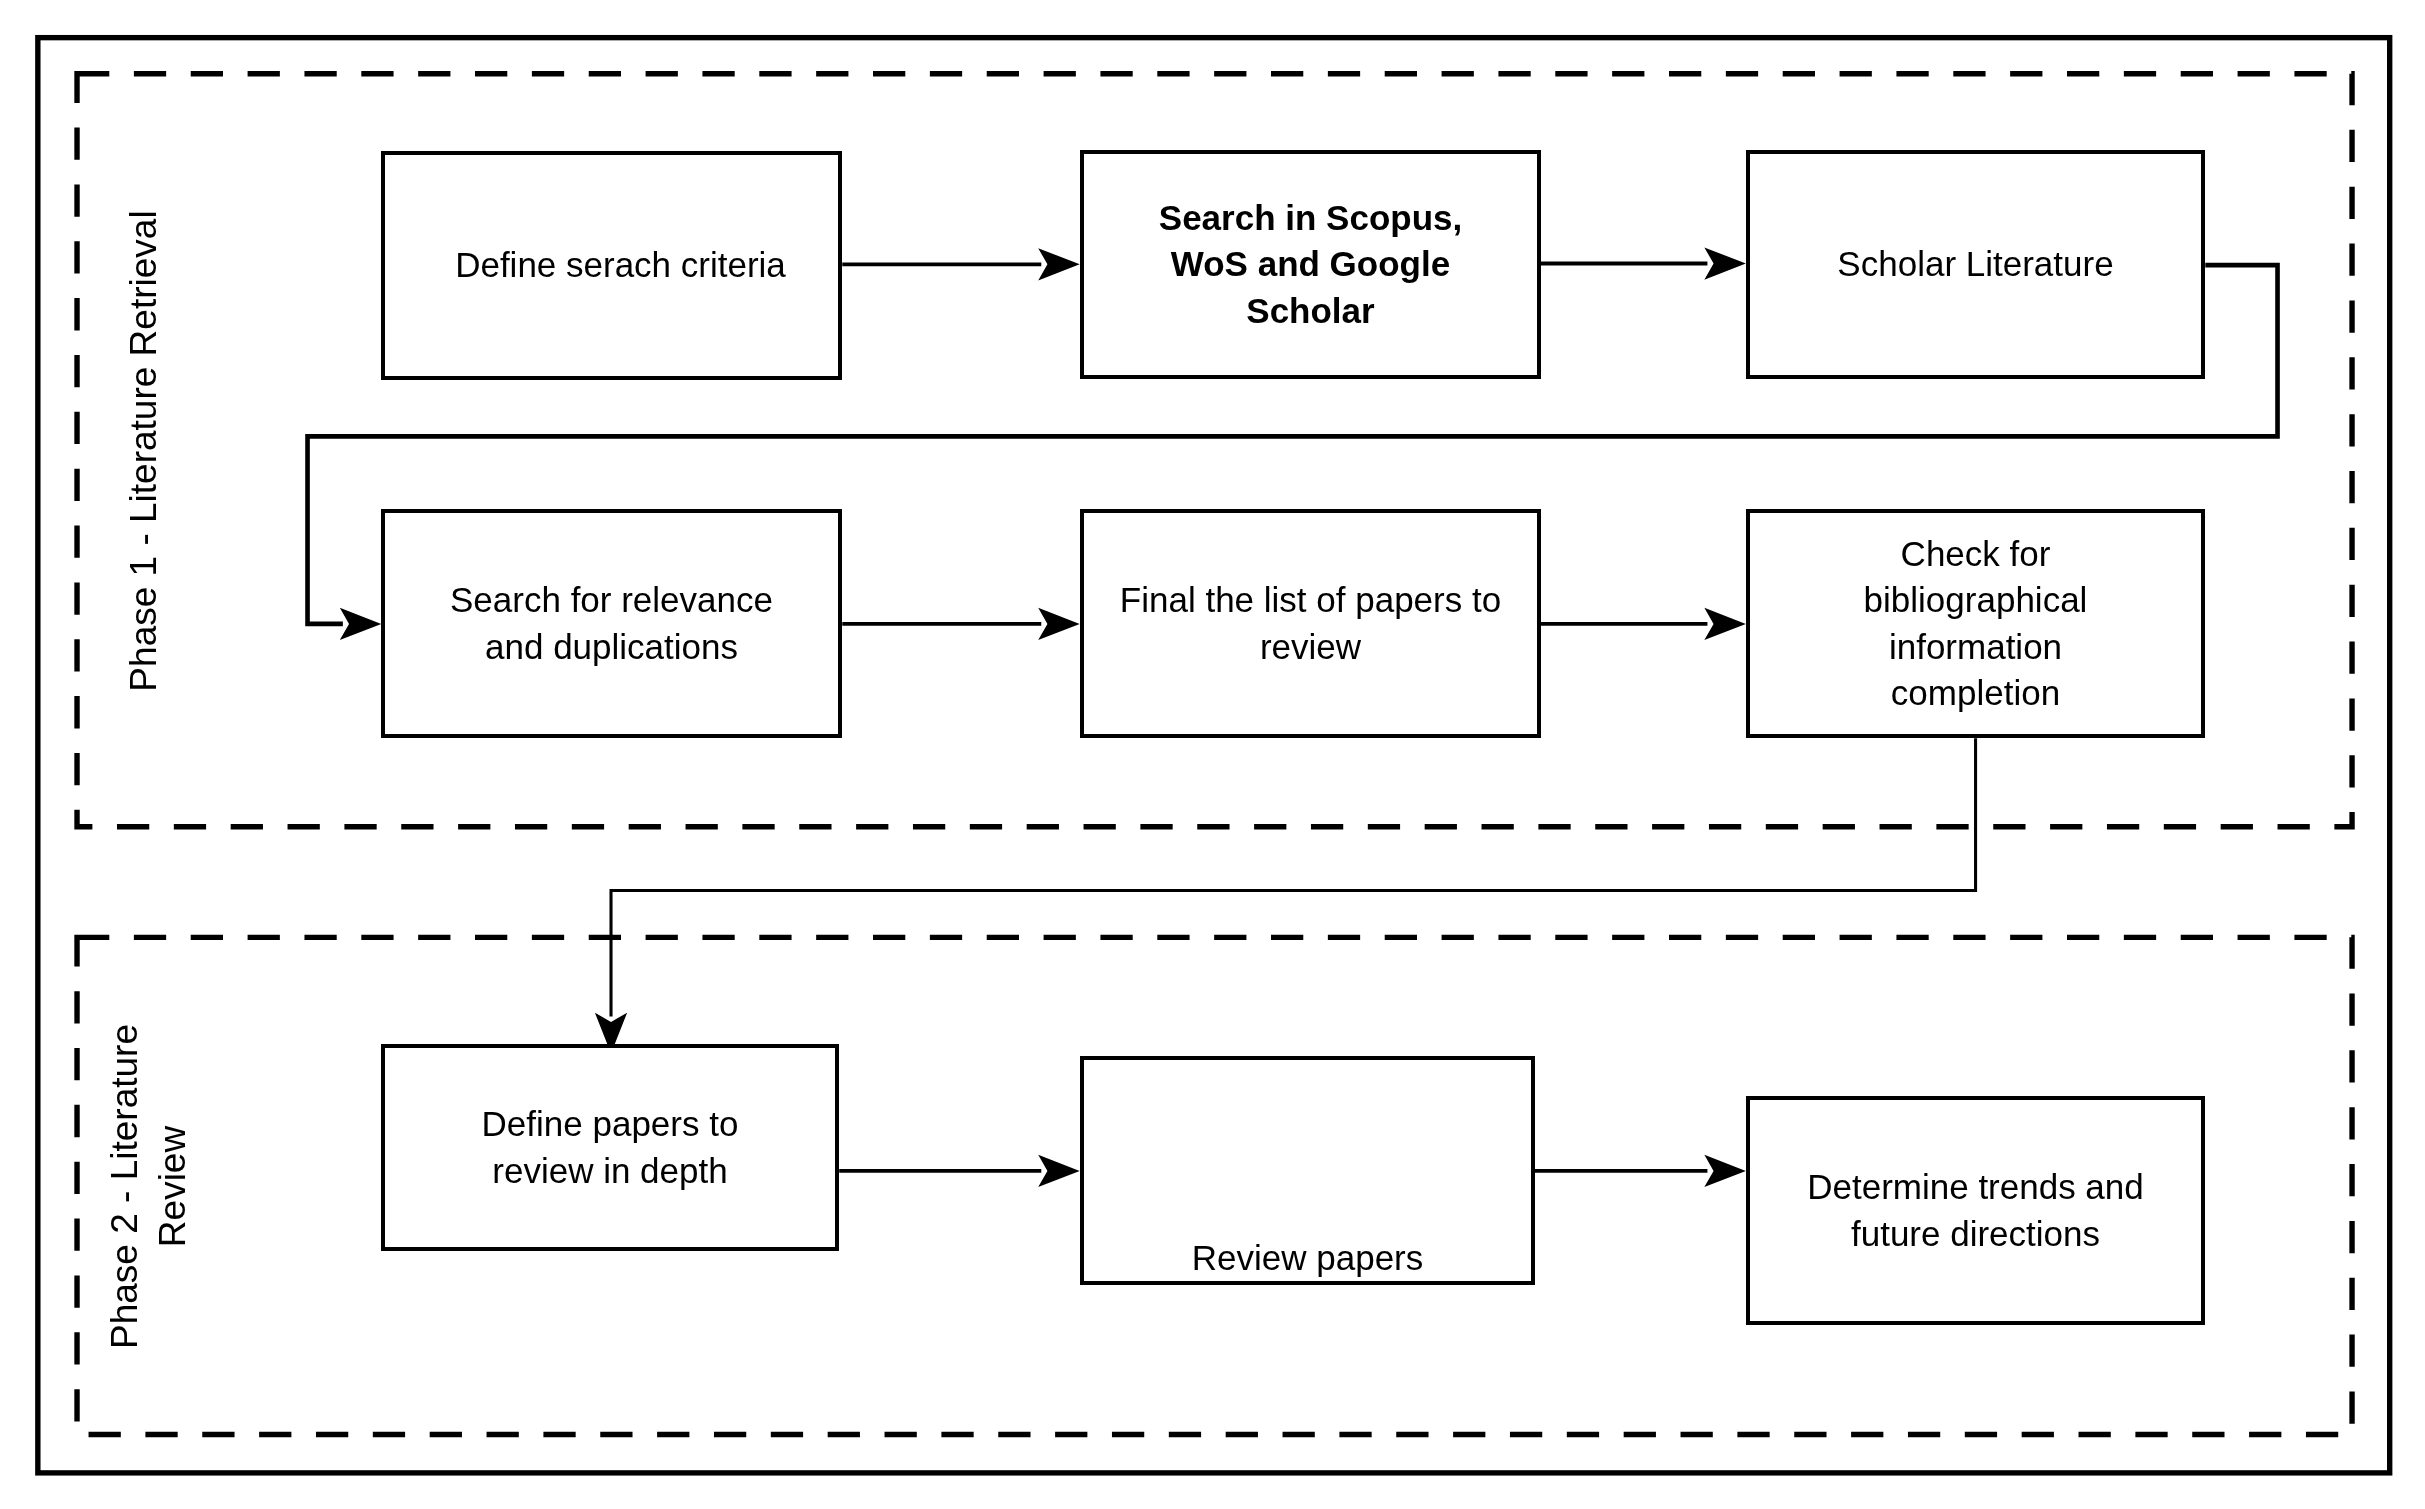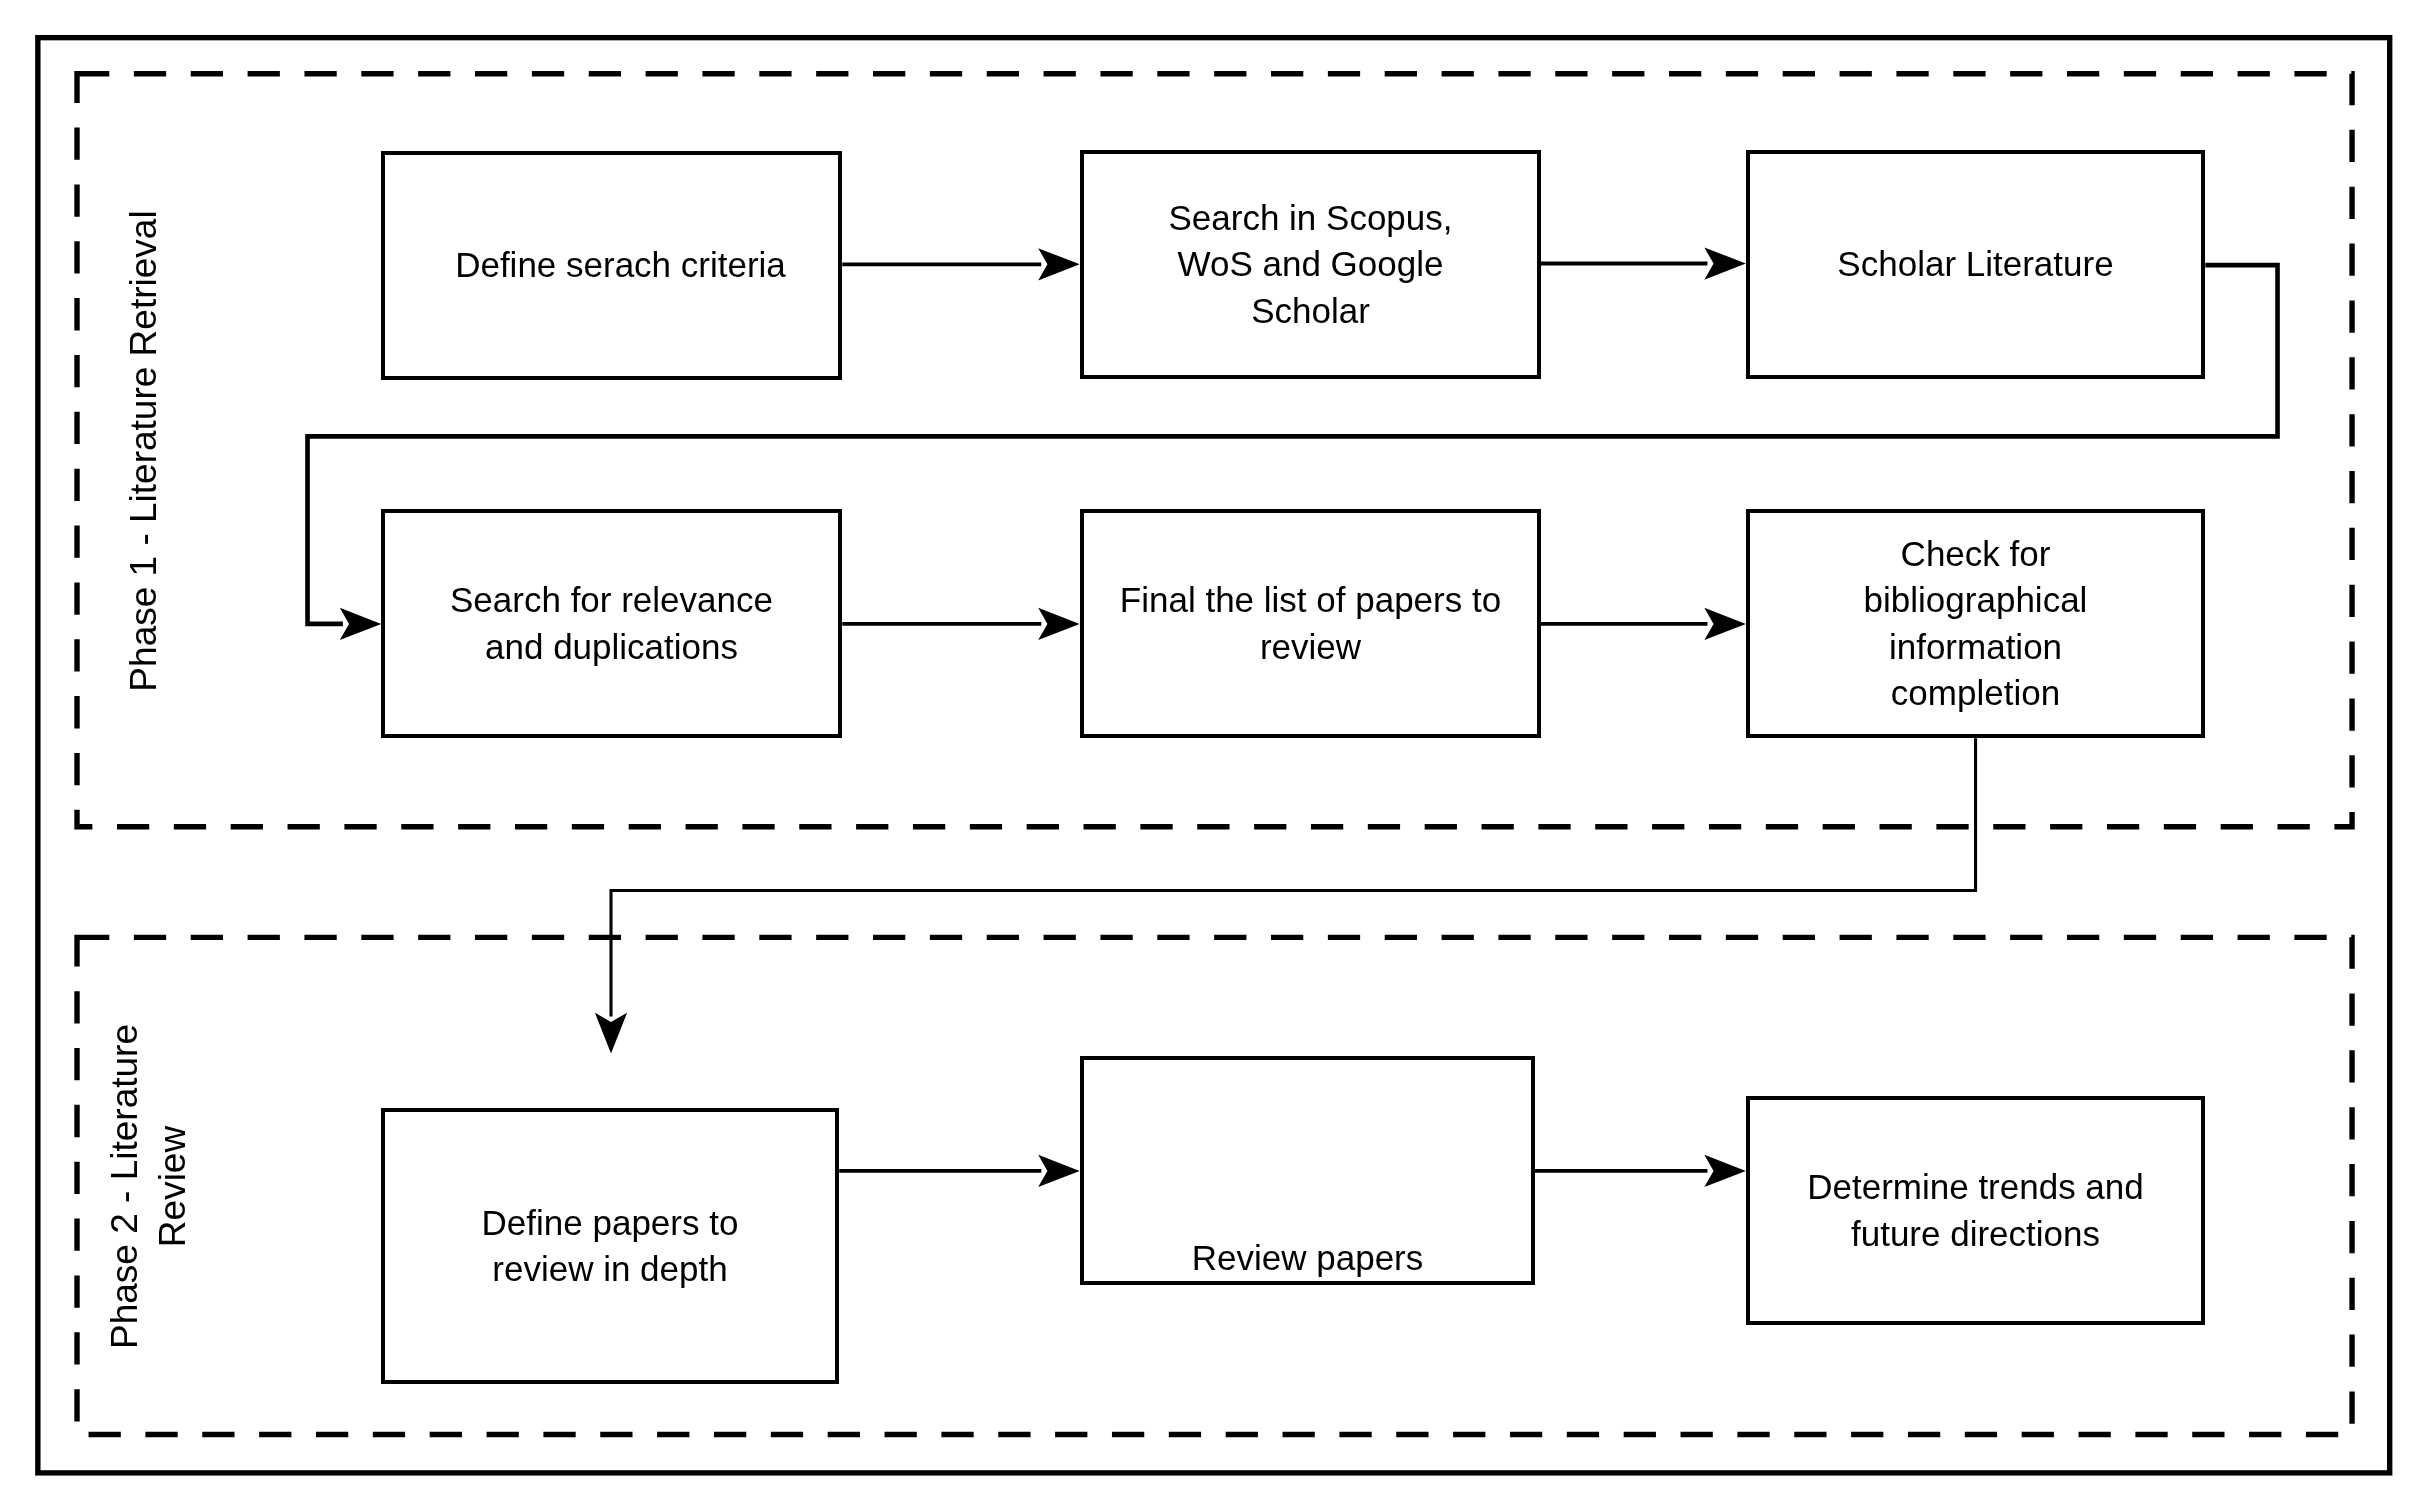--- a/index.html
+++ b/index.html
@@ -33,26 +33,26 @@
     justify-content: center;
     text-align: center;
   }
   .node-label {
     font-size: 35px;
     line-height: 1.32;
     display: inline-block;
   }
   
   .b0 { left: 381px;  top: 151px;  width: 461px; height: 229px; padding-left: 18px; }
-  .b1 { left: 1080px; top: 150px;  width: 461px; height: 229px; }
+  .b1 { left: 1080px; top: 150px;  width: 461px; height: 229px; font-weight: bold; }
   .b2 { left: 1746px; top: 150px;  width: 459px; height: 229px; }
   .b3 { left: 381px;  top: 509px;  width: 461px; height: 229px; }
   .b4 { left: 1080px; top: 509px;  width: 461px; height: 229px; }
   .b5 { left: 1746px; top: 509px;  width: 459px; height: 229px; }
-  .b6 { left: 381px;  top: 1108px; width: 458px; height: 276px; }
+  .b6 { left: 381px;  top: 1044px; width: 458px; height: 207px; }
   .b7 { left: 1080px; top: 1056px; width: 455px; height: 229px; align-items: flex-end; }
   .b8 { left: 1746px; top: 1056px; width: 459px; height: 229px; margin-top: 40px; }
   
   .b1 .node-label { max-width: 338px; }
   .b3 .node-label { max-width: 361px; }
   .b4 .node-label { max-width: 430px; }
   .b5 .node-label { max-width: 277px; }
   .b6 .node-label { max-width: 307px; }
   .b8 .node-label { max-width: 384px; }
 

